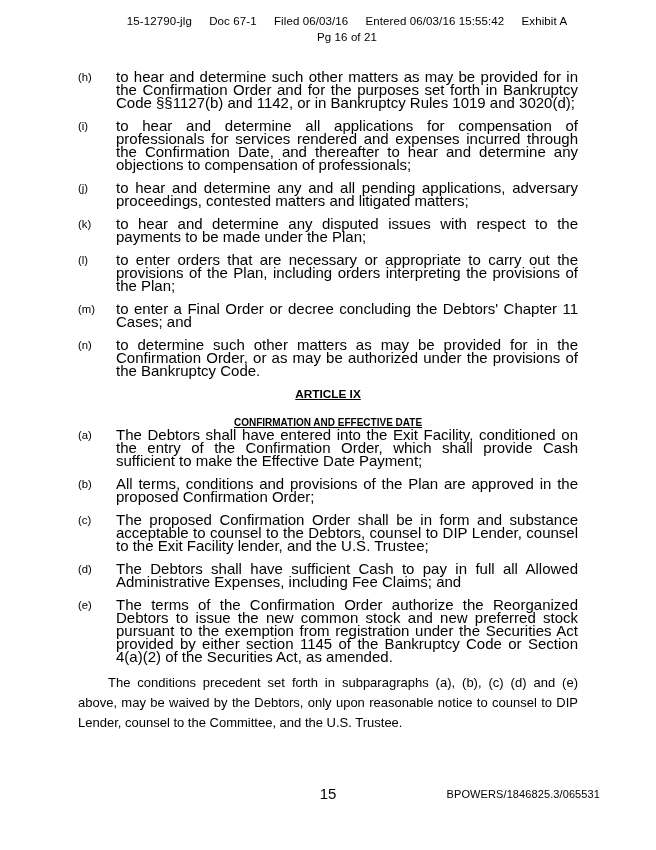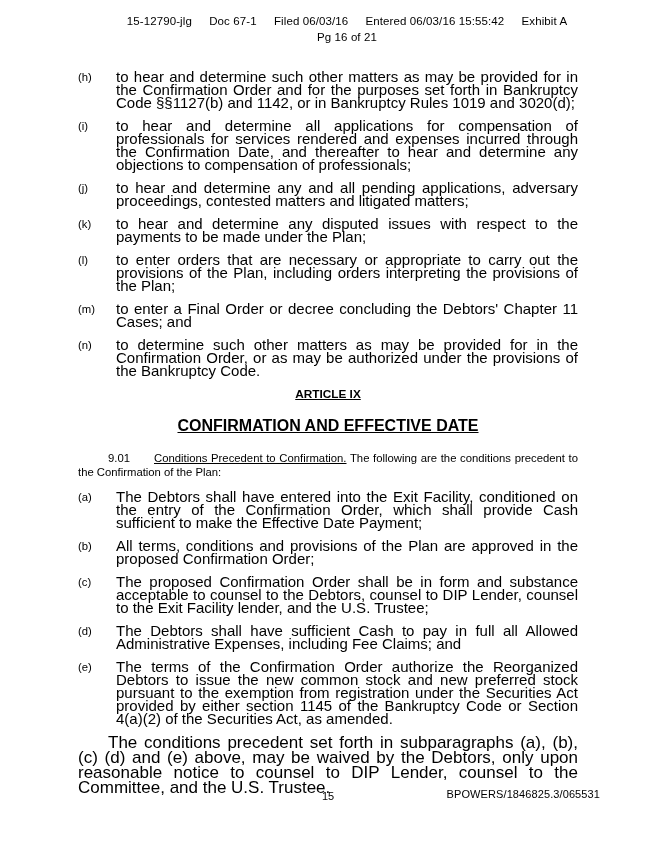--- a/index.html
+++ b/index.html
@@ -79,24 +79,23 @@
   .article-head {
     text-align: center;
     font-weight: bold;
     font-size: 11.8px;
     text-decoration: underline;
     margin-bottom: 16px;
   }
   .section-head {
     text-align: center;
     font-weight: bold;
-    font-size: 16px;
+    font-size: 10px;
     text-decoration: underline;
     margin-top: 16px;
-    margin-bottom: 16px;
   }
   .numbered-para {
     font-size: 11.3px;
     line-height: 14.4px;
     text-align: justify;
     margin-bottom: 10px;
   }
   .numbered-para .first-line-indent {
     display: inline-block;
     width: 30px;
@@ -107,32 +106,32 @@
   }
   .underline-txt {
     text-decoration: underline;
   }
   .footer-pageno {
     position: absolute;
     bottom: 48px;
     left: 0;
     width: 656px;
     text-align: center;
-    font-size: 11px;
+    font-size: 15px;
   }
   .footer-ref {
     position: absolute;
     bottom: 50px;
     right: 56px;
     font-size: 11px;
     letter-spacing: 0.1px;
   }
   .flow-para {
-    font-size: 17px;
-    line-height: 15px;
+    font-size: 13px;
+    line-height: 20px;
     text-align: justify;
     margin-bottom: 10px;
   }
   .hang-indent {
     text-indent: 30px;
   }
 </style>
 </head>
 <body>
 
@@ -178,23 +177,20 @@
     </div>
     <div class="item lettered">
       <div class="marker">(n)</div>
       <div class="body">to determine such other matters as may be provided for in the Confirmation Order, or as may be authorized under the provisions of the Bankruptcy Code.</div>
     </div>
 
     <div class="article-head">ARTICLE IX</div>
 
     <div class="section-head">CONFIRMATION AND EFFECTIVE DATE</div>
 
-    <div class="numbered-para">
-      <span class="first-line-indent"></span><span class="num">9.01</span><span class="underline-txt">Conditions Precedent to Confirmation.</span> <span>The following are the conditions precedent to the Confirmation of the Plan:</span>
-    </div>
 
     <div class="item lettered">
       <div class="marker">(a)</div>
       <div class="body">The Debtors shall have entered into the Exit Facility, conditioned on the entry of the Confirmation Order, which shall provide Cash sufficient to make the Effective Date Payment;</div>
     </div>
     <div class="item lettered">
       <div class="marker">(b)</div>
       <div class="body">All terms, conditions and provisions of the Plan are approved in the proposed Confirmation Order;</div>
     </div>
     <div class="item lettered">

